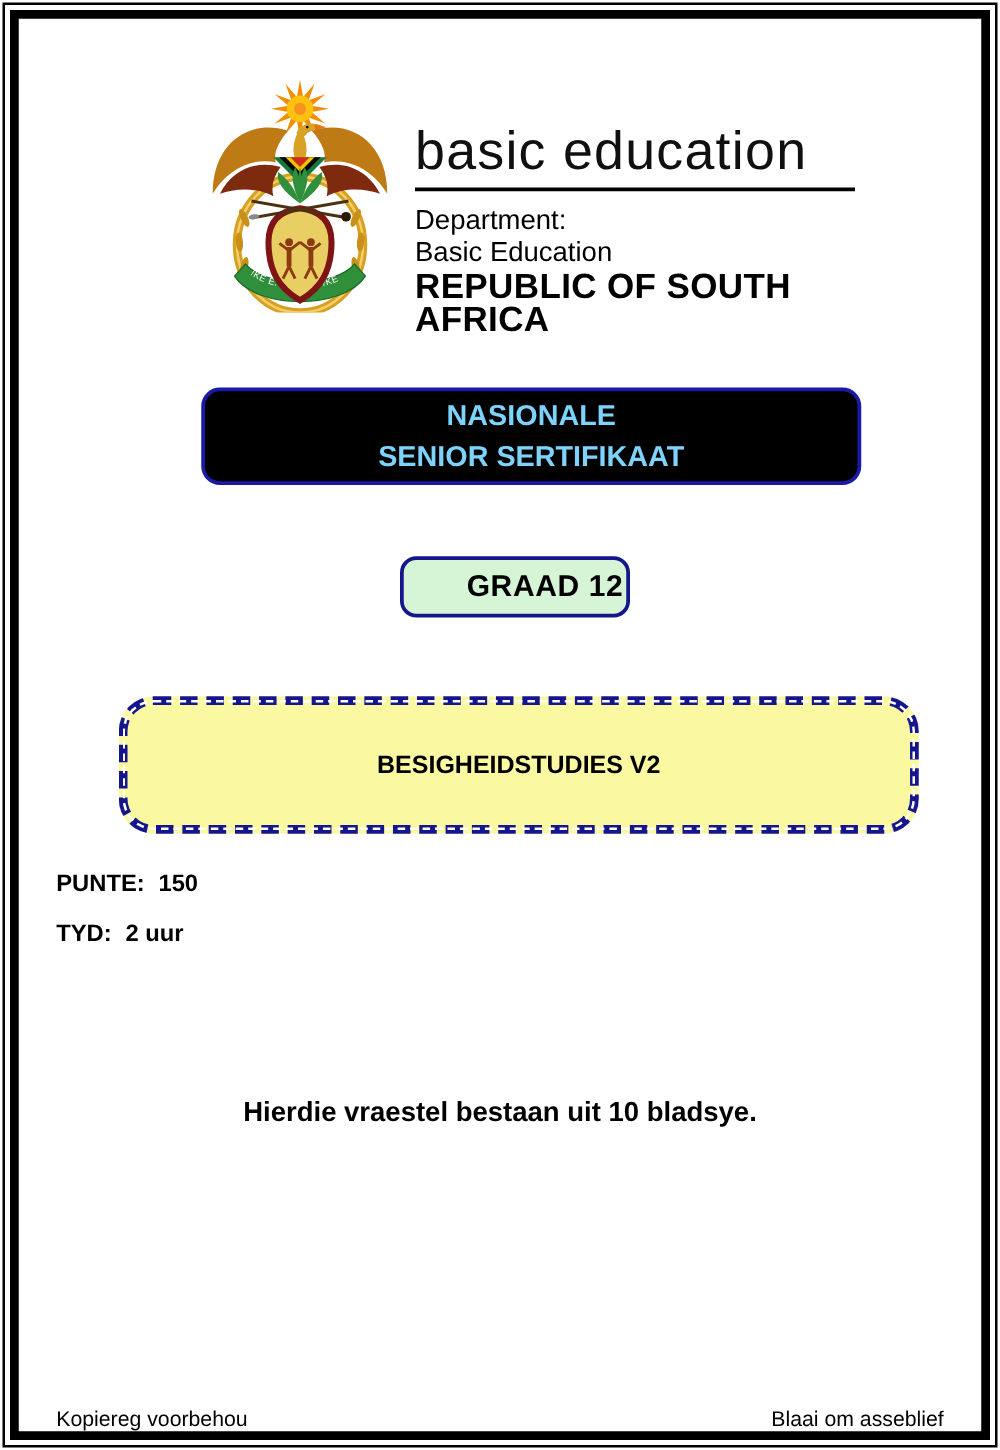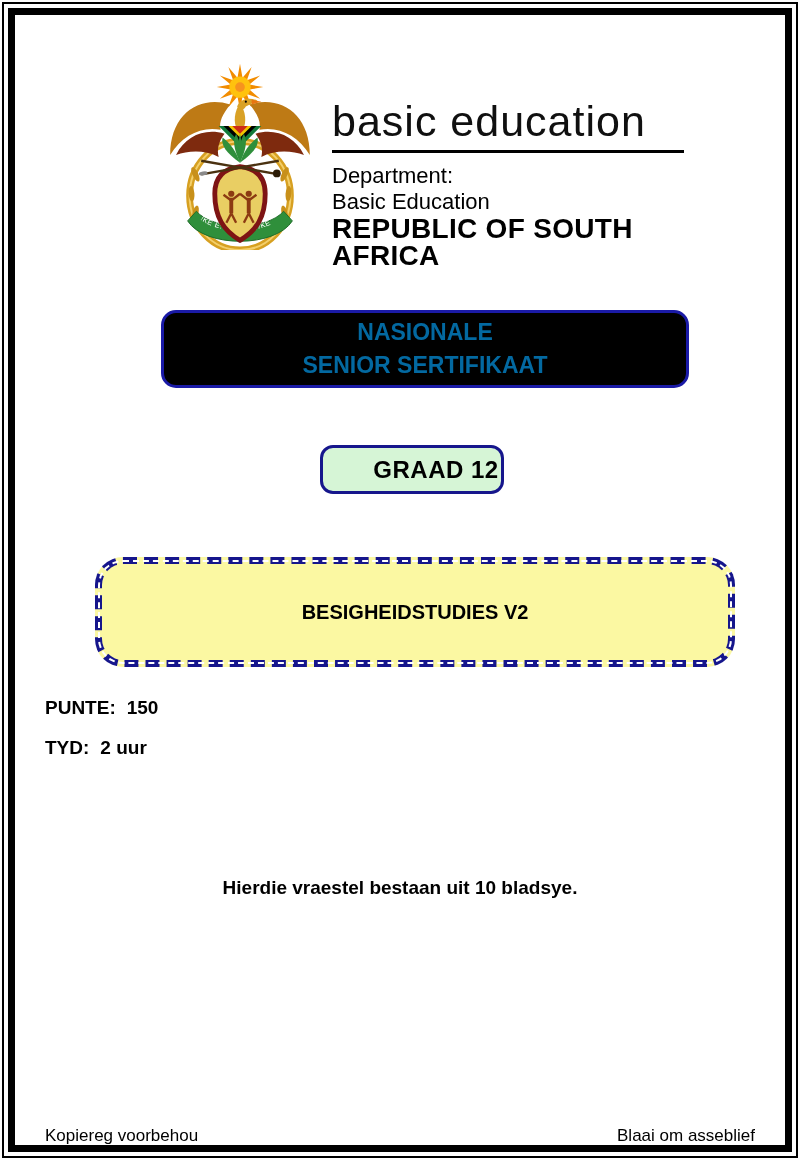--- a/index.html
+++ b/index.html
@@ -20,21 +20,21 @@
   .logo-text { position: absolute; left: 332px; top: 100px; width: 360px; }
   .wordmark  { font-size: 43px; font-weight: 400; letter-spacing: 1px; line-height: 1.0; color: #101010; }
   .rule      { width: 352px; height: 3px; background: #000; margin-top: 7px; }
   .dept-line { font-size: 22px; line-height: 26px; }
   .dept-first{ margin-top: 10px; }
   .country   { font-size: 28px; line-height: 27px; font-weight: bold; letter-spacing: 0.3px; }
 
   .nsc-box {
     position: absolute; left: 161px; top: 310px; width: 528px; height: 78px;
     background: #000; border: 3px solid #1a1aa6; border-radius: 15px;
-    color: #0369a1; font-weight: bold; font-size: 23px; line-height: 1.45;
+    color: #7dd3fc; font-weight: bold; font-size: 23px; line-height: 1.45;
     display: flex; flex-direction: column; justify-content: center; align-items: center;
     text-align: center;
   }
 
   .grade-box {
     position: absolute; left: 320px; top: 445px; width: 184px; height: 49px;
     background: #d6f5d6; border: 3px solid #16168c; border-radius: 13px;
     display: flex; align-items: center; justify-content: center;
     font-weight: bold; font-size: 24px; letter-spacing: 0.5px; padding-left: 48px;
   }
@@ -48,21 +48,21 @@
     gap: 28px; font-weight: bold; font-size: 20px; text-align: center;
   }
 
   .detail-row { position: absolute; left: 45px; font-weight: bold; font-size: 19px; }
   .detail-marks { top: 697px; }
   .detail-time  { top: 737px; }
   .detail-value { margin-left: 11px; }
 
   .pages-note {
     position: absolute; left: 0; right: 0; top: 877px;
-    text-align: center; font-weight: bold; font-size: 19px;
+    text-align: center; font-weight: bold; font-size: 22px;
   }
 
   .footer {
     position: absolute; left: 45px; right: 45px; top: 1126px;
     display: flex; justify-content: space-between;
     font-size: 17px; font-weight: 400;
   }
 </style>
 </head>
 <body>

